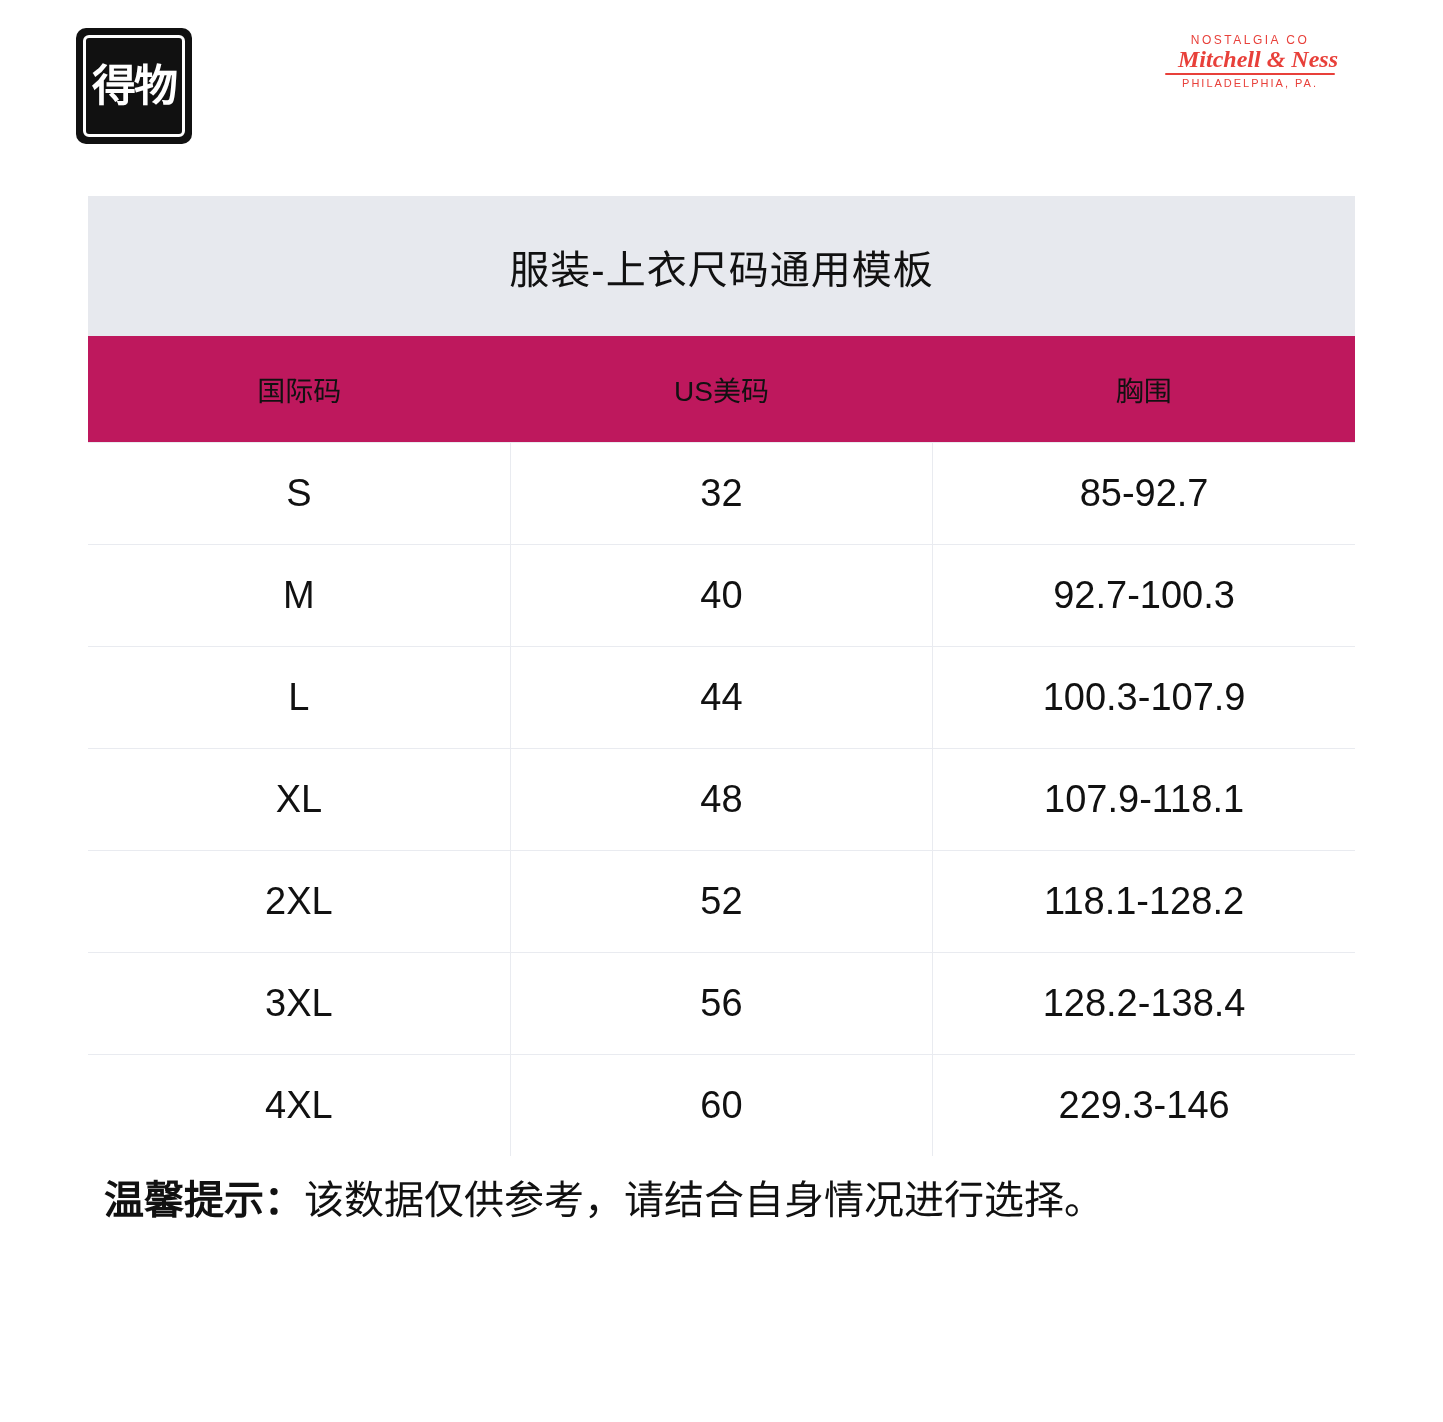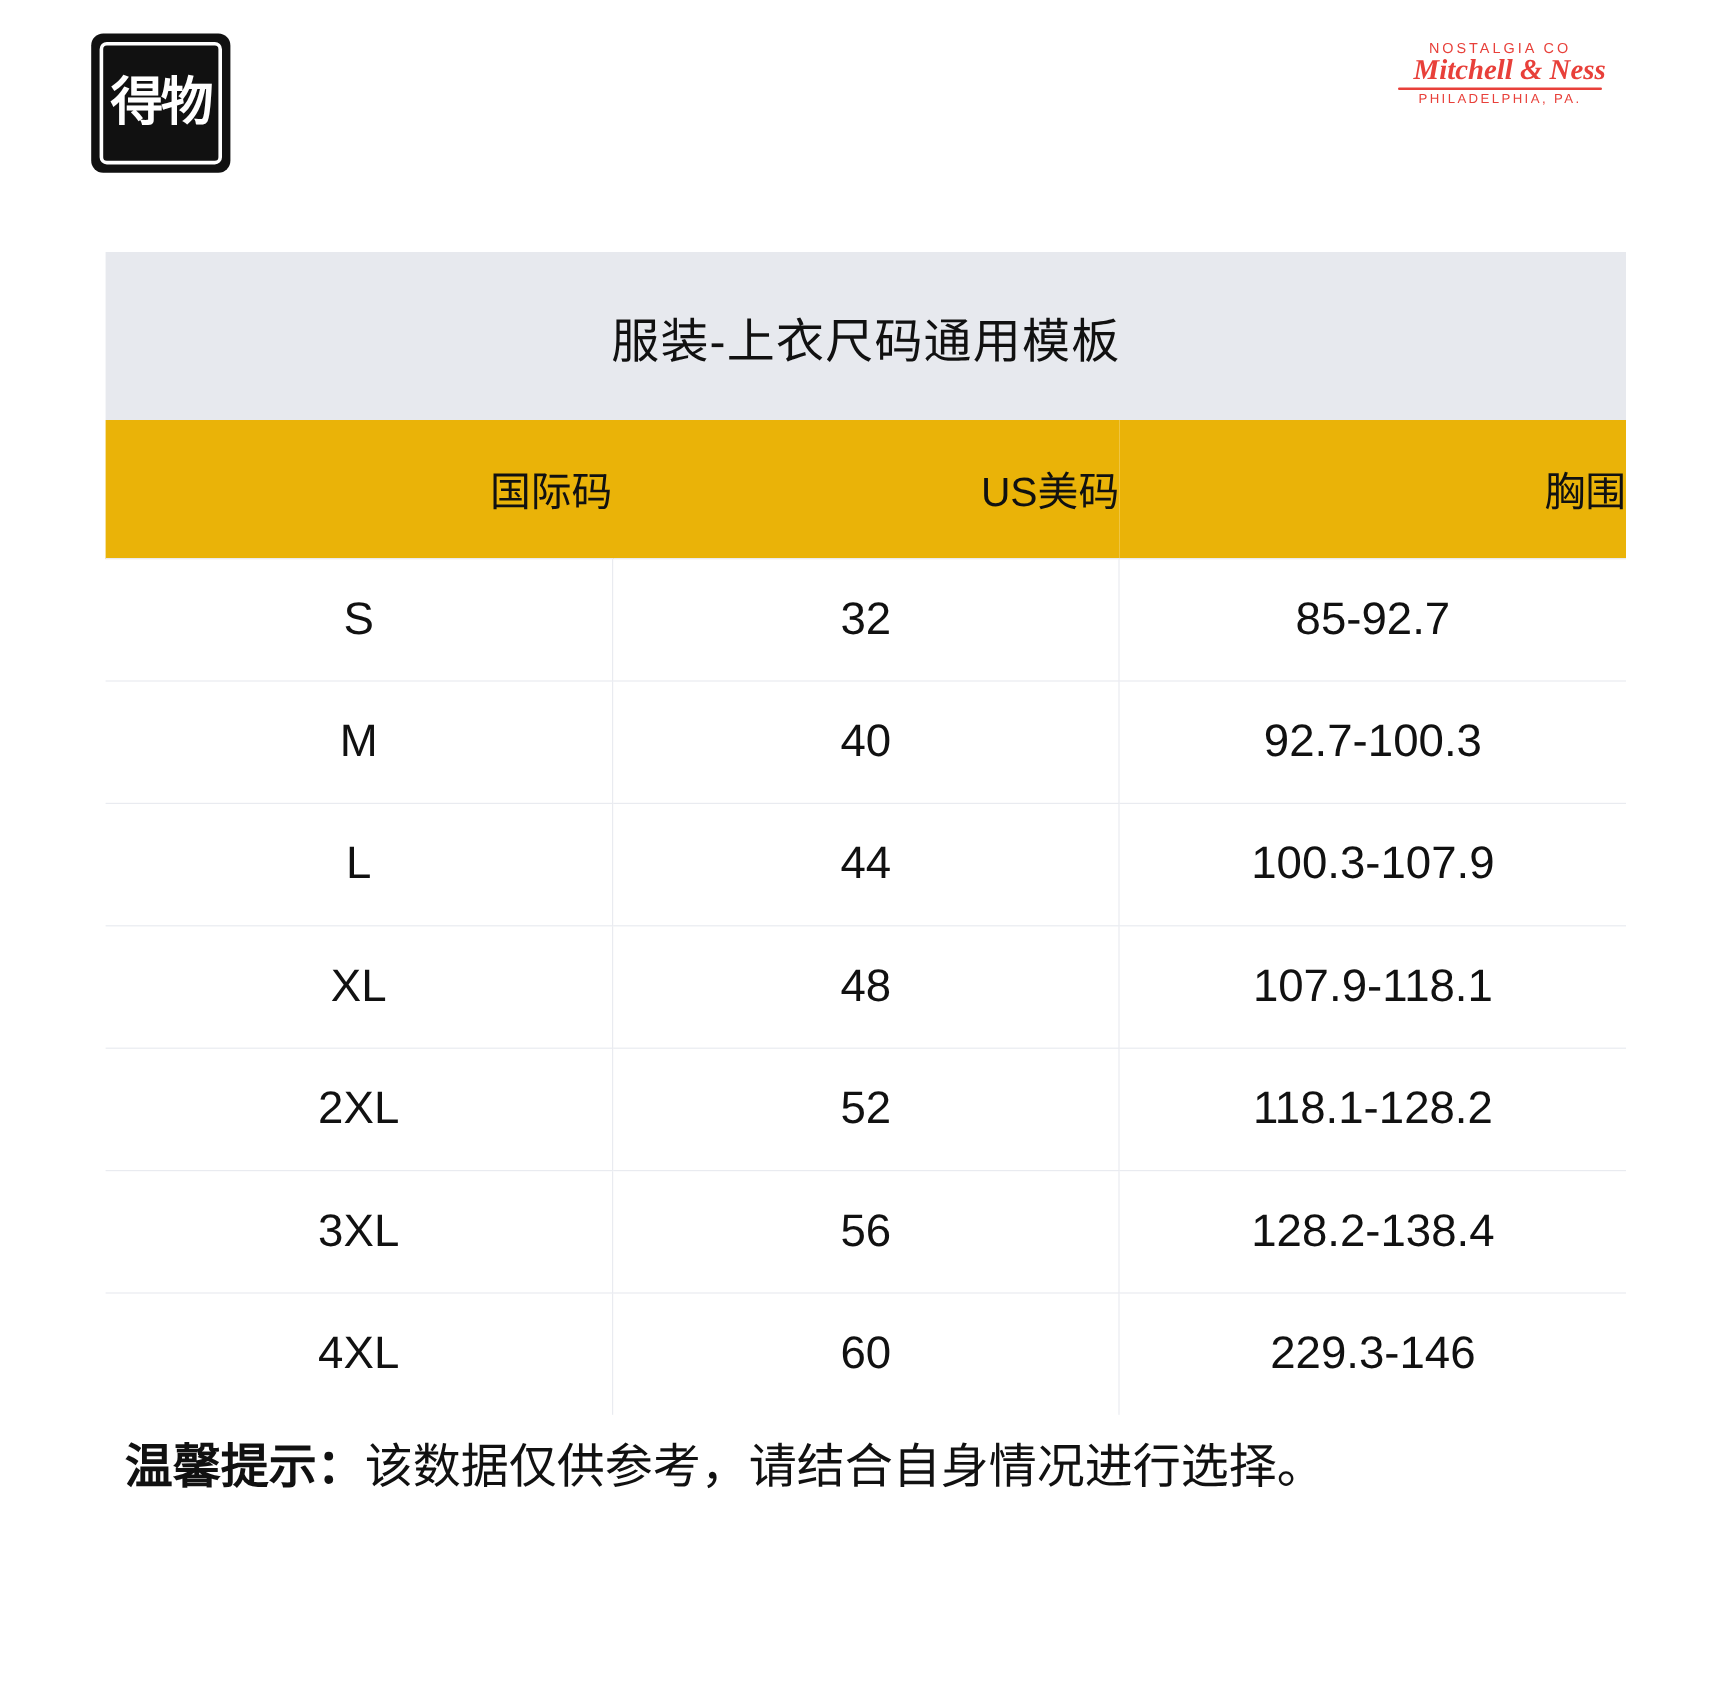--- a/index.html
+++ b/index.html
@@ -97,43 +97,43 @@
     border-radius: 2px;
   }
   .mn-bot {
     font-size: 11px;
     letter-spacing: 2px;
     font-family: "Liberation Sans", sans-serif;
   }
 
   
   .table-wrap {
-    margin: 14px 88px;
+    margin: 0 88px;
     width: 1267px;
   }
   .table-caption {
     background: #e7e9ee;
     text-align: center;
     font-size: 40px;
     font-weight: 500;
     color: #111111;
     padding: 42px 0 40px 0;
     letter-spacing: 1px;
   }
   table.size-table {
     width: 100%;
     border-collapse: collapse;
     table-layout: fixed;
   }
   table.size-table th {
-    background: #eab308;
-    font-size: 34px;
+    background: #be185d;
+    font-size: 28px;
     font-weight: 400;
     color: #111111;
-    text-align: right;
+    text-align: center;
     padding: 33px 0 33px 0;
     border: none;
   }
   table.size-table td {
     font-size: 38px;
     font-weight: 400;
     color: #111111;
     text-align: center;
     padding: 29px 0 29px 0;
     background: #ffffff;

